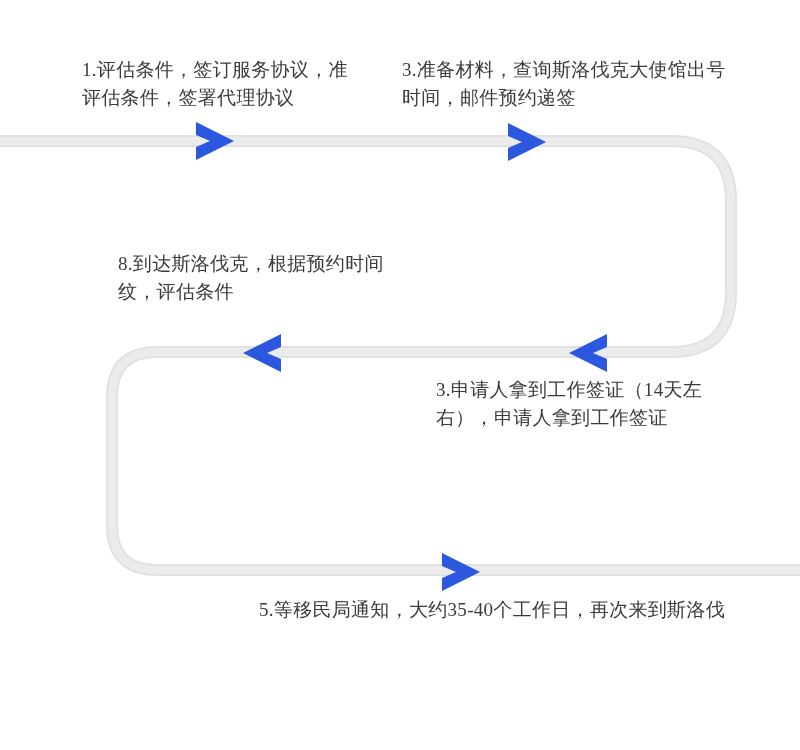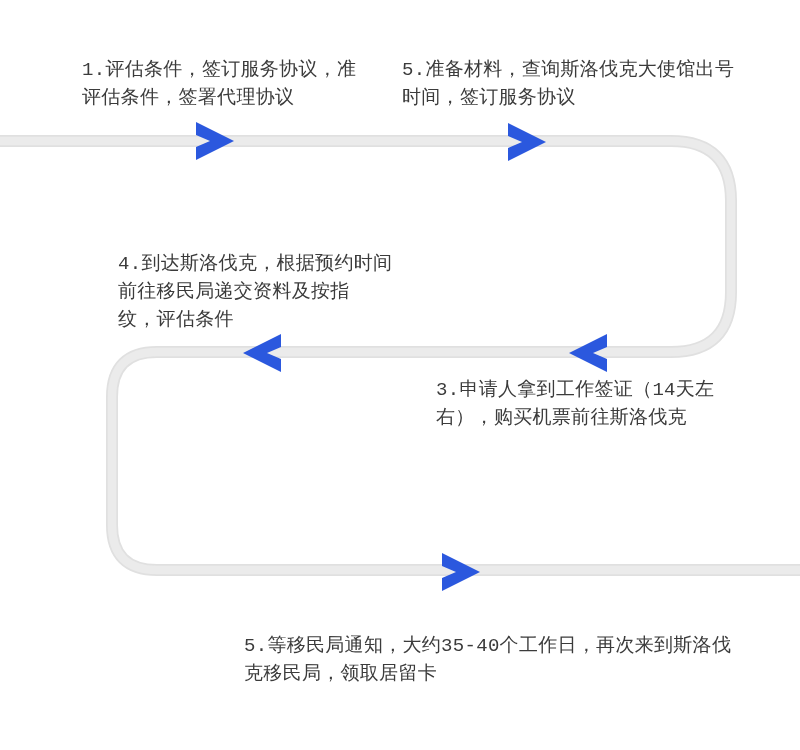--- a/index.html
+++ b/index.html
@@ -6,21 +6,21 @@
     margin: 0;
     padding: 0;
     background: #ffffff;
   }
   .canvas {
     position: relative;
     width: 800px;
     height: 698px;
     background: #ffffff;
     overflow: hidden;
-    font-family: Liberation Mono, monospace;
+    font-family: Liberation Serif, serif;
   }
   .path-svg {
     position: absolute;
     left: 0;
     top: 0;
     width: 800px;
     height: 750px;
   }
   .arrow {
     position: absolute;
@@ -39,21 +39,21 @@
     font-size: 19px;
     line-height: 28px;
     letter-spacing: 0.3px;
     white-space: nowrap;
   }
   .step .ln { display: block; }
   .step-1 { left: 82px;  top: 56px;  }
   .step-2 { left: 402px; top: 56px;  }
   .step-4 { left: 118px; top: 250px; }
   .step-3 { left: 436px; top: 376px; }
-  .step-5 { left: 244px; top: 596px; margin-top: 36px; }
+  .step-5 { left: 259px; top: 596px; }
 </style>
 </head>
 <body>
 
 <div class="canvas">
 
   <svg class="path-svg" viewBox="0 0 800 750" xmlns="http://www.w3.org/2000/svg">
     <path d="M 0 141 H 671 Q 731 141 731 201 V 292 Q 731 352 671 352 H 157 Q 112 352 112 397 V 525 Q 112 570 157 570 H 800" fill="none" stroke-width="12" stroke="#e0e0e0"></path>
     <path d="M 0 141 H 671 Q 731 141 731 201 V 292 Q 731 352 671 352 H 157 Q 112 352 112 397 V 525 Q 112 570 157 570 H 800" fill="none" stroke-width="8.5" stroke="#ebebeb"></path>
   </svg>
@@ -87,33 +87,31 @@
       <polygon points="1,1 39,20 1,39 1,26 15,20 1,14" fill="#2b58de"></polygon>
     </svg>
   </span>
 
   <div class="step step-1">
     <span class="ln">1.评估条件，签订服务协议，准</span>
     <span class="ln">评估条件，签署代理协议</span>
   </div>
 
   <div class="step step-2">
-    <span class="ln">5.准备材料，查询斯洛伐克大使馆出号</span>
-    <span class="ln">时间，签订服务协议</span>
+    <span class="ln">3.准备材料，查询斯洛伐克大使馆出号</span>
+    <span class="ln">时间，邮件预约递签</span>
   </div>
 
   <div class="step step-3">
     <span class="ln">3.申请人拿到工作签证（14天左</span>
-    <span class="ln">右），购买机票前往斯洛伐克</span>
+    <span class="ln">右），申请人拿到工作签证</span>
   </div>
 
   <div class="step step-4">
-    <span class="ln">4.到达斯洛伐克，根据预约时间</span>
-    <span class="ln">前往移民局递交资料及按指</span>
+    <span class="ln">8.到达斯洛伐克，根据预约时间</span>
     <span class="ln">纹，评估条件</span>
   </div>
 
   <div class="step step-5">
     <span class="ln">5.等移民局通知，大约35-40个工作日，再次来到斯洛伐</span>
-    <span class="ln">克移民局，领取居留卡</span>
   </div>
 
 </div>
 
 </body></html>

